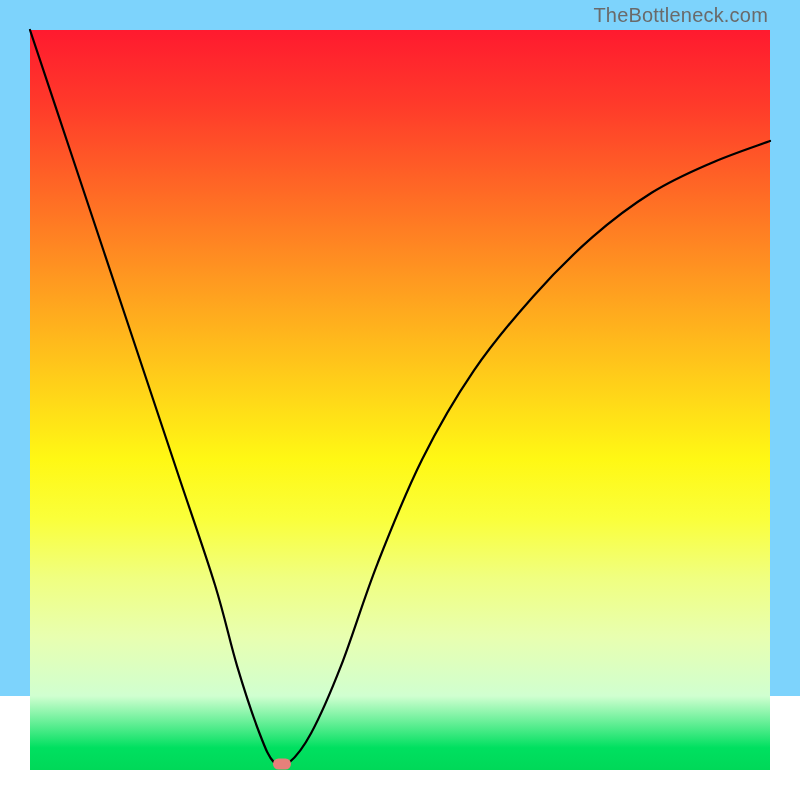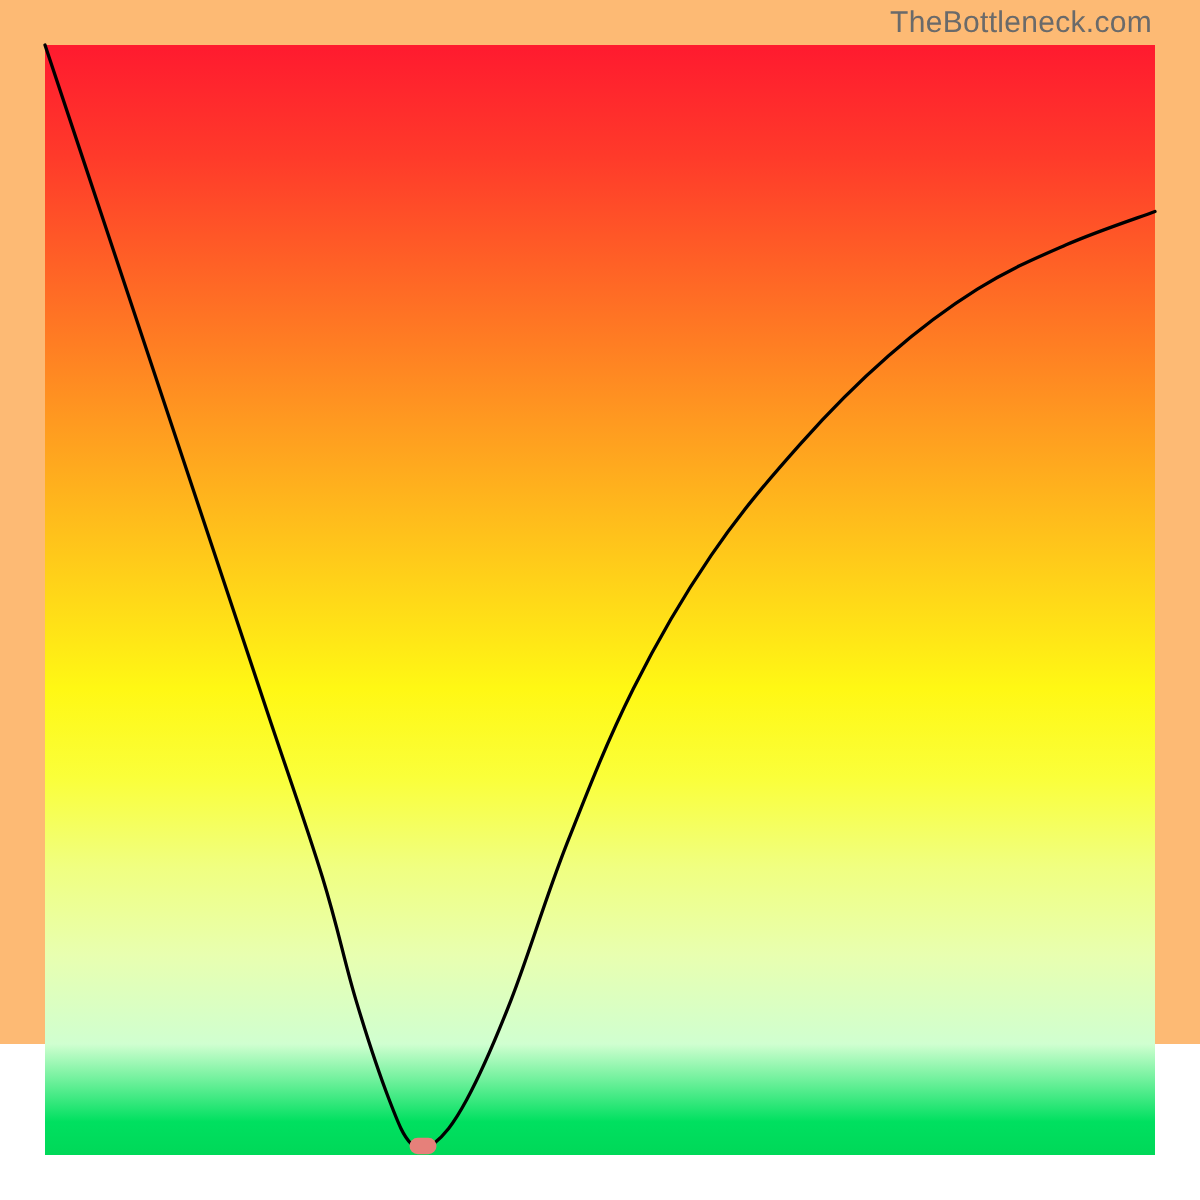--- a/index.html
+++ b/index.html
@@ -1,20 +1,20 @@
 <!DOCTYPE html>
 <html><head>
 <meta charset="utf-8">
 <style>
   * { margin: 0; padding: 0; box-sizing: border-box; }
   html, body { width: 800px; height: 800px; overflow: hidden; background: #fff; }
   .frame {
     width: 800px;
     height: 696px;
-    background: #fdba74;
+    background: #7dd3fc;
     position: relative;
     padding: 30px;
   }
   .plot-area {
     width: 740px;
     height: 740px;
     position: relative;
     background: linear-gradient(to bottom,
       #ff1a2f 0%,
       #ff3a2a 10%,

